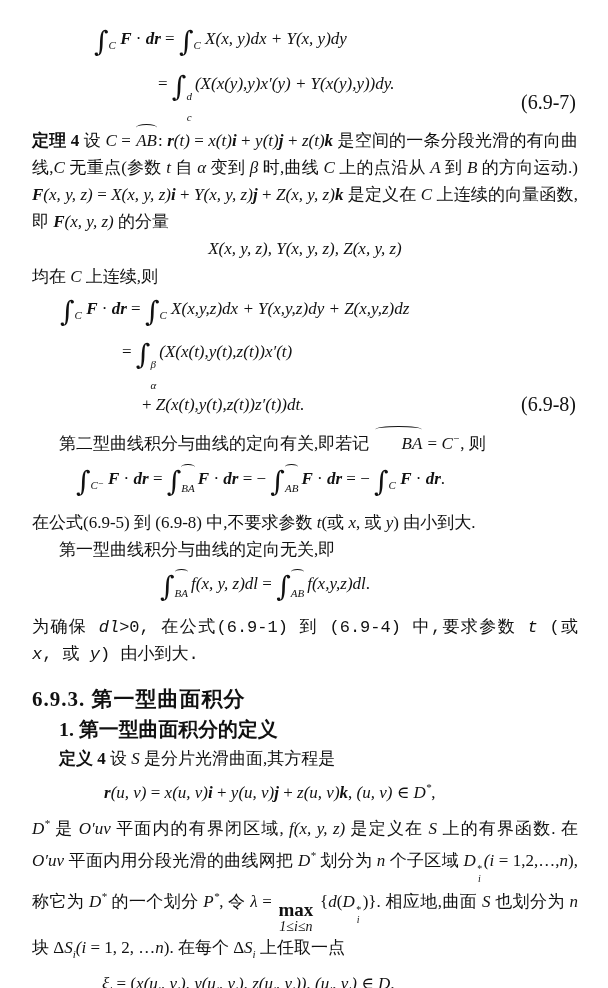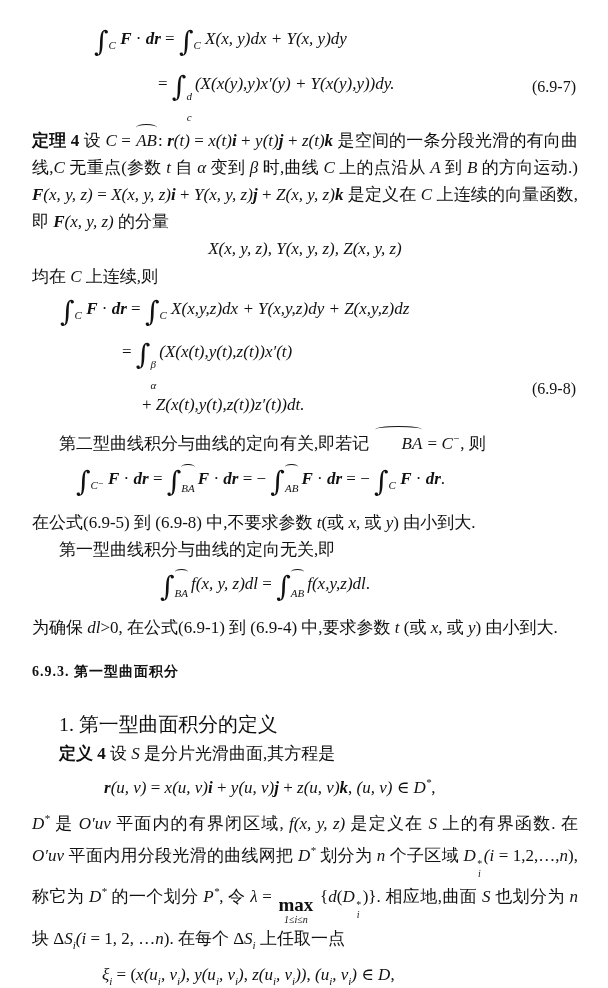--- a/index.html
+++ b/index.html
@@ -7,21 +7,21 @@
     width:608px;height:988px;box-sizing:border-box;
     background:#ffffff;color:#111;
     padding:20px 30px 0 32px;
     font-family:"Liberation Serif","DejaVu Serif",serif;
     font-size:17px;line-height:27px;
     overflow:hidden;position:relative;
   }
   .para{margin:0;text-align:justify;}
   .ind{text-indent:27px;}
   .eqrow{position:relative;white-space:nowrap;}
-  .eqno{position:absolute;right:2px;bottom:16px;font-style:normal;font-size:16px;}
+  .eqno{position:absolute;right:2px;bottom:1px;font-style:normal;font-size:20px;}
   .center{text-align:center;}
   
   .tk{}
   .cn{}
   .b{font-weight:bold;margin-top:28px;}
   .mi{font-style:italic;}
   .mb{font-style:italic;font-weight:bold;}
   .mr{font-style:normal;}
   .big{font-size:28px;font-style:normal;line-height:0;vertical-align:-7px;font-family:"DejaVu Serif",serif;}
   .sub{font-size:11px;font-style:italic;vertical-align:-5px;}
@@ -30,23 +30,23 @@
   .arc::before{content:"";position:absolute;left:1px;right:1px;top:-3px;height:6px;
     border-top:1.5px solid currentColor;border-radius:50% 50% 0 0;}
   .subarc{font-size:11px;font-style:italic;vertical-align:-8px;position:relative;display:inline-block;margin-right:3px;}
   .subarc::before{content:"";position:absolute;left:0;right:0;top:-3px;height:5px;
     border-top:1.2px solid currentColor;border-radius:50% 50% 0 0;}
   .stack{display:inline-flex;flex-direction:column;align-items:center;line-height:1;text-align:center;}
   .lim2{height:32px;justify-content:space-between;vertical-align:-11px;font-size:11px;font-style:italic;margin-right:3px;}
   .lim2s{height:19px;justify-content:space-between;vertical-align:-6px;font-size:10px;font-style:italic;margin:0 2px 0 1px;}
   .max2{vertical-align:-9px;margin:0 2px;}
   .max2 > span:first-child{font-size:19px;font-weight:bold;font-style:normal;}
-  .max2 > span:last-child{font-size:10px;font-style:italic;margin-top:1px;}
-  .h-section{font-size:14px;font-weight:bold;line-height:30px;margin:16px 0 0 0;letter-spacing:1px;}
-  .h-sub{font-weight:normal;margin:24px 0 0 0;text-indent:27px;}
+  .max2 > span:last-child{font-size:14px;font-style:italic;margin-top:1px;}
+  .h-section{font-size:21px;font-weight:bold;line-height:30px;margin:16px 0 0 0;letter-spacing:1px;}
+  .h-sub{font-weight:bold;margin:2px 0 0 0;text-indent:27px;}
 </style>
 </head>
 <body>
 
 <div class="page">
 
   <div class="eqrow" style="padding-left:62px;line-height:38px;"><span class="tk big">∫</span><span class="tk sub">C</span><span class="tk mb"> F</span><span class="tk mr"> · </span><span class="tk mb">dr</span><span class="tk mr"> = </span><span class="tk big">∫</span><span class="tk sub">C</span><span class="tk mi"> X(x, y)dx + Y(x, y)dy</span></div>
   <div class="eqrow" style="padding-left:126px;line-height:40px;">
     <span><span class="tk mr">= </span><span class="tk big">∫</span><span class="tk stack lim2">
           <span>d</span>
@@ -73,21 +73,21 @@
 
   <p class="para ind" style="margin-top:5px;line-height:29px;"><span class="tk cn">第二型曲线积分与曲线的定向有关,即若记 </span><span class="tk arc">BA</span><span class="tk mr"> = </span><span class="tk mi">C</span><span class="tk sup">−</span><span class="tk cn">, 则</span></p>
 
   <div class="eqrow" style="padding-left:44px;line-height:42px;"><span class="tk big">∫</span><span class="tk sub">C⁻</span><span class="tk mb"> F</span><span class="tk mr"> · </span><span class="tk mb">dr</span><span class="tk mr"> = </span><span class="tk big">∫</span><span class="tk subarc">BA</span><span class="tk mb">F</span><span class="tk mr"> · </span><span class="tk mb">dr</span><span class="tk mr"> = − </span><span class="tk big">∫</span><span class="tk subarc">AB</span><span class="tk mb">F</span><span class="tk mr"> · </span><span class="tk mb">dr</span><span class="tk mr"> = − </span><span class="tk big">∫</span><span class="tk sub">C</span><span class="tk mb"> F</span><span class="tk mr"> · </span><span class="tk mb">dr</span><span class="tk mr">.</span></div>
 
   <p class="para"><span class="tk cn">在公式(6.9-5) 到 (6.9-8) 中,不要求参数 </span><span class="tk mi">t</span><span class="tk cn">(或 </span><span class="tk mi">x</span><span class="tk cn">, 或 </span><span class="tk mi">y</span><span class="tk cn">) 由小到大.</span></p>
   <p class="para ind"><span class="tk cn">第一型曲线积分与曲线的定向无关,即</span></p>
 
   <div class="eqrow" style="padding-left:128px;line-height:42px;"><span class="tk big">∫</span><span class="tk subarc">BA</span><span class="tk mi">f(x, y, z)dl</span><span class="tk mr"> = </span><span class="tk big">∫</span><span class="tk subarc">AB</span><span class="tk mi">f(x,y,z)dl</span><span class="tk mr">.</span></div>
 
-  <p class="para" style="line-height:27px;"><span class="tk cn">为确保 </span><span class="tk mi">dl</span><span class="tk mr">&gt;0</span><span class="tk cn">, 在公式(6.9-1) 到 (6.9-4) 中,要求参数 </span><span class="tk mi">t</span><span class="tk cn"> (或 </span><span class="tk mi">x</span><span class="tk cn">, 或 </span><span class="tk mi">y</span><span class="tk cn">) 由小到大.</span></p>
+  <p class="para" style="line-height:27px;font-family:Liberation Mono, monospace;"><span class="tk cn">为确保 </span><span class="tk mi">dl</span><span class="tk mr">&gt;0</span><span class="tk cn">, 在公式(6.9-1) 到 (6.9-4) 中,要求参数 </span><span class="tk mi">t</span><span class="tk cn"> (或 </span><span class="tk mi">x</span><span class="tk cn">, 或 </span><span class="tk mi">y</span><span class="tk cn">) 由小到大.</span></p>
 
   <h2 class="h-section">6.9.3. 第一型曲面积分</h2>
   <h3 class="h-sub">1. 第一型曲面积分的定义</h3>
 
   <p class="para ind" style="margin-top:2px;"><span class="tk b">定义 4</span><span class="tk cn">  设 </span><span class="tk mi">S</span><span class="tk cn"> 是分片光滑曲面,其方程是</span></p>
 
   <div class="eqrow" style="padding-left:72px;line-height:30px;"><span class="tk mb">r</span><span class="tk mi">(u, v)</span><span class="tk mr"> = </span><span class="tk mi">x(u, v)</span><span class="tk mb">i</span><span class="tk mr"> + </span><span class="tk mi">y(u, v)</span><span class="tk mb">j</span><span class="tk mr"> + </span><span class="tk mi">z(u, v)</span><span class="tk mb">k</span><span class="tk mr">,  </span><span class="tk mi">(u, v)</span><span class="tk mr"> ∈ </span><span class="tk mi">D</span><span class="tk sup">*</span><span class="tk mr">,</span></div>
 
   <p class="para" style="margin-top:2px;"><span class="tk mi">D</span><span class="tk sup">*</span><span class="tk cn"> 是 </span><span class="tk mi">O′uv</span><span class="tk cn"> 平面内的有界闭区域, </span><span class="tk mi">f(x, y, z)</span><span class="tk cn"> 是定义在 </span><span class="tk mi">S</span><span class="tk cn"> 上的有界函数. 在 </span><span class="tk mi">O′uv</span><span class="tk cn"> 平面内用分段光滑的曲线网把 </span><span class="tk mi">D</span><span class="tk sup">*</span><span class="tk cn"> 划分为 </span><span class="tk mi">n</span><span class="tk cn"> 个子区域 </span><span class="tk mi">D</span><span class="tk stack lim2s">
         <span>*</span>

